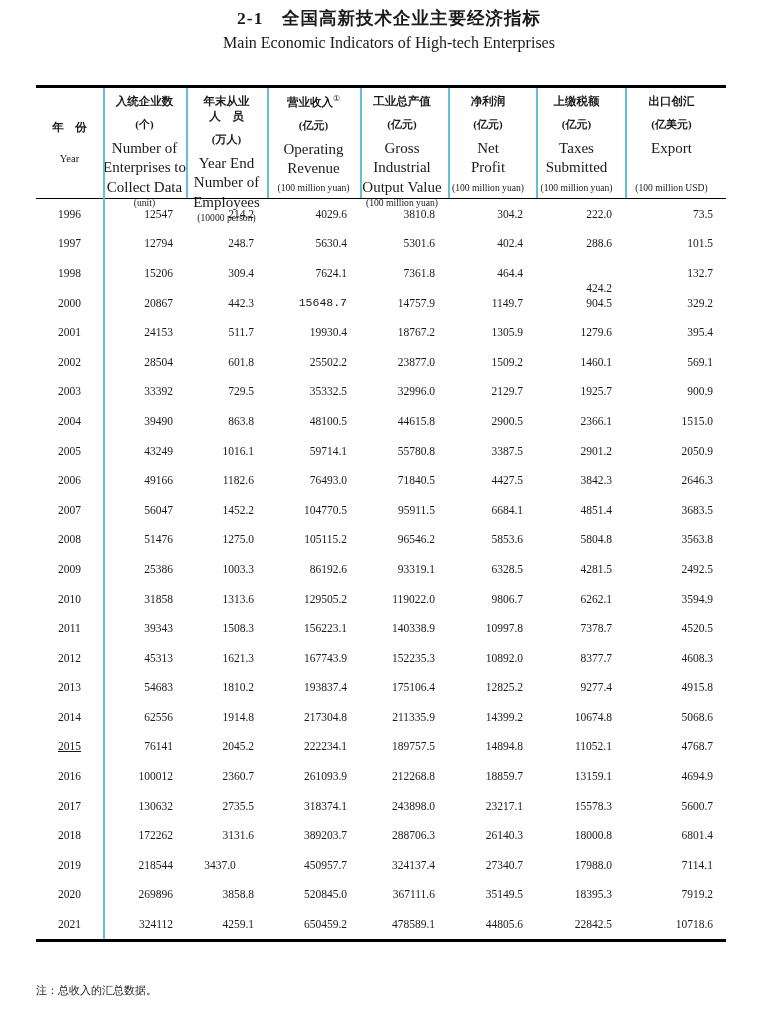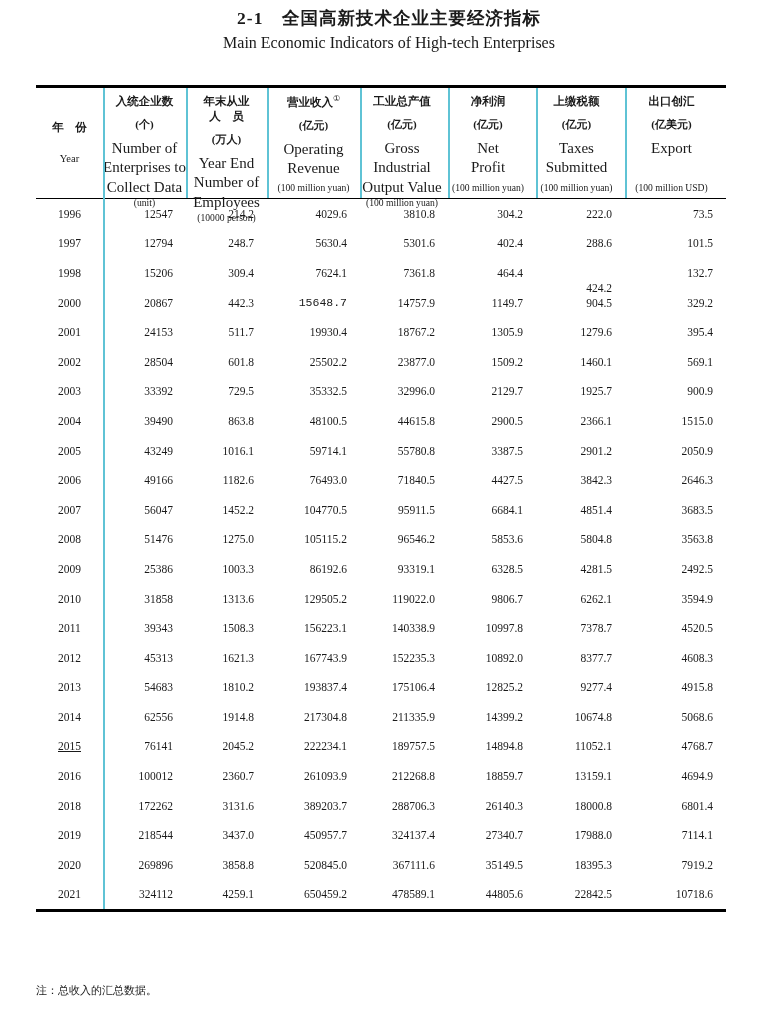--- a/index.html
+++ b/index.html
@@ -310,33 +310,43 @@
         <div class="ycell" style="width: 67px;">2016</div>
         <div class="vcell" style="width: 83px;">100012</div>
         <div class="vcell" style="width: 81px;">2360.7</div>
         <div class="vcell" style="width: 93px;">261093.9</div>
         <div class="vcell" style="width: 88px;">212268.8</div>
         <div class="vcell" style="width: 88px;">18859.7</div>
         <div class="vcell" style="width: 89px;">13159.1</div>
         <div class="vcell" style="width: 101px;">4694.9</div>
       </div>
       <div class="trow">
+        <div class="ycell" style="width: 67px;">2017</div>
+        <div class="vcell" style="width: 83px;">130632</div>
+        <div class="vcell" style="width: 81px;">2735.5</div>
+        <div class="vcell" style="width: 93px;">318374.1</div>
+        <div class="vcell" style="width: 88px;">243898.0</div>
+        <div class="vcell" style="width: 88px;">23217.1</div>
+        <div class="vcell" style="width: 89px;">15578.3</div>
+        <div class="vcell" style="width: 101px;">5600.7</div>
+      </div>
+      <div class="trow">
         <div class="ycell" style="width: 67px;">2018</div>
         <div class="vcell" style="width: 83px;">172262</div>
         <div class="vcell" style="width: 81px;">3131.6</div>
         <div class="vcell" style="width: 93px;">389203.7</div>
         <div class="vcell" style="width: 88px;">288706.3</div>
         <div class="vcell" style="width: 88px;">26140.3</div>
         <div class="vcell" style="width: 89px;">18000.8</div>
         <div class="vcell" style="width: 101px;">6801.4</div>
       </div>
       <div class="trow">
         <div class="ycell" style="width: 67px;">2019</div>
         <div class="vcell" style="width: 83px;">218544</div>
-        <div class="vcell" style="width: 81px;">3437.0</div>
+        <div class="vcell" style="width: 81px; text-align: center;">3437.0</div>
         <div class="vcell" style="width: 93px;">450957.7</div>
         <div class="vcell" style="width: 88px;">324137.4</div>
         <div class="vcell" style="width: 88px;">27340.7</div>
         <div class="vcell" style="width: 89px;">17988.0</div>
         <div class="vcell" style="width: 101px;">7114.1</div>
       </div>
       <div class="trow">
         <div class="ycell" style="width: 67px;">2020</div>
         <div class="vcell" style="width: 83px;">269896</div>
         <div class="vcell" style="width: 81px;">3858.8</div>

